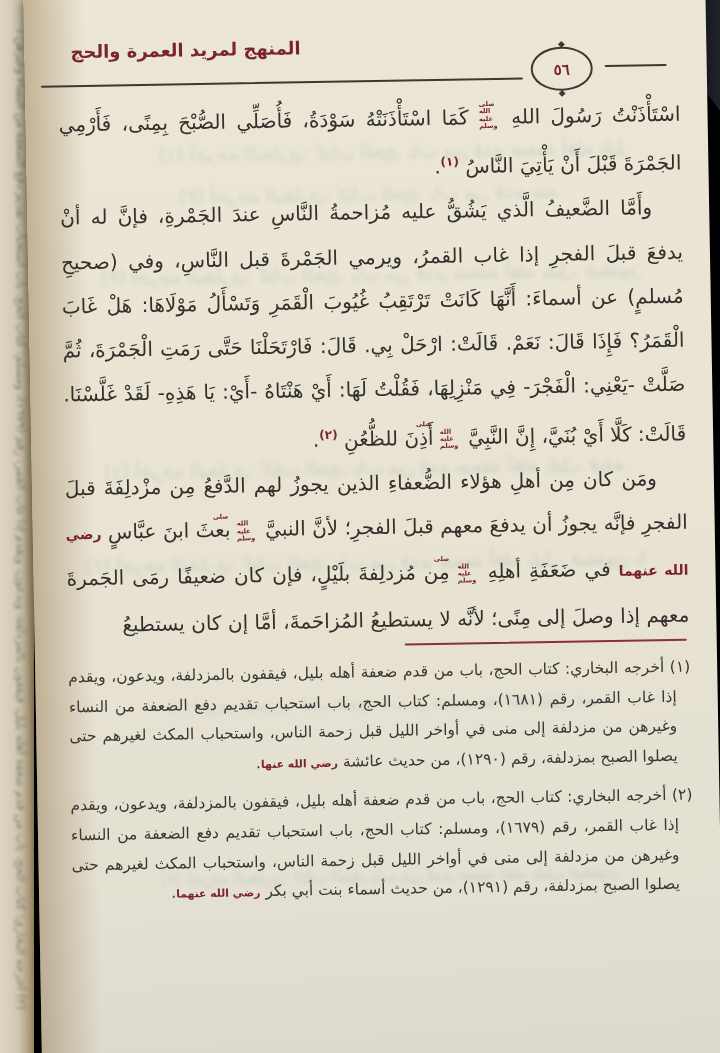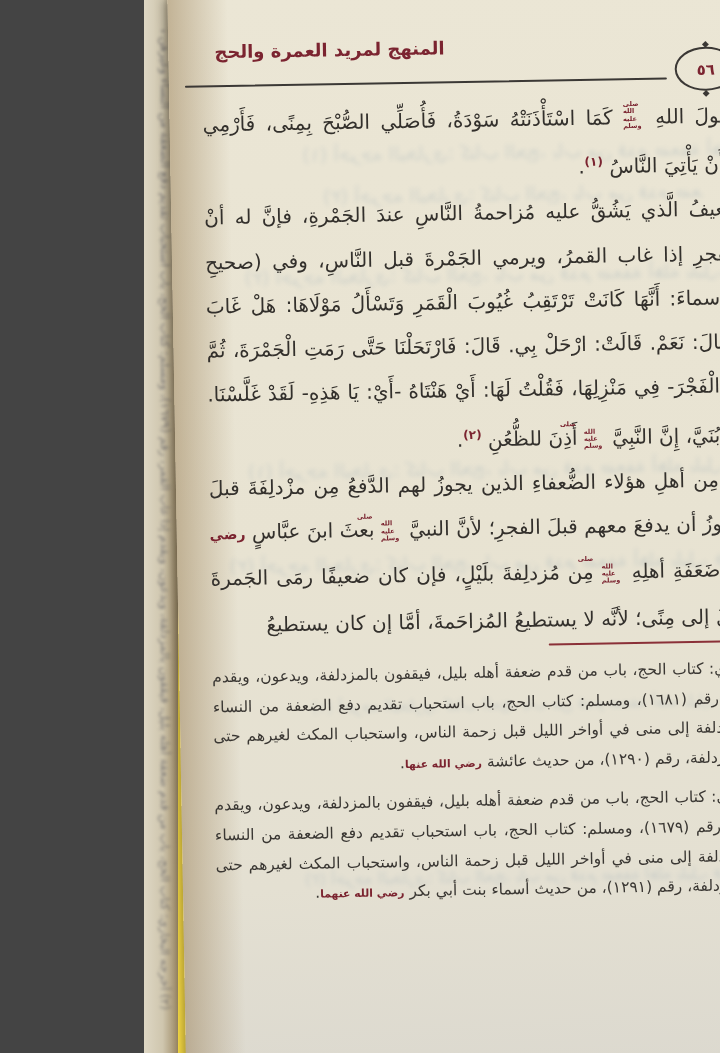--- a/index.html
+++ b/index.html
@@ -6,22 +6,22 @@
     --maroon:#7b2430;
     --ink:#33302c;
     --rule:#3b3835;
     --paper:#e9e4d3;
     --sep:#8a3038;
     --bleed:#3f6a92;
   }
   html,body{margin:0;padding:0;}
   body{font-family:"DejaVu Sans",sans-serif;background:#444;}
   .frame{
-    position:relative;width:576px;height:1053px;overflow:hidden;
-    background:#fde047;
+    position:relative;width:720px;height:1053px;overflow:hidden;
+    background:#000000;
   }
   .bg-dark-top{
     position:absolute;left:0;top:0;width:100%;height:6px;background:#24262d;
   }
   .bg-dark-wedge{
     position:absolute;inset:0;background:#20222a;
     clip-path:polygon(84% 0%,100% 0%,100% 10.5%,92% 3.5%);
   }
   .facing-page{
     position:absolute;left:0;top:0;width:34px;height:100%;
@@ -53,21 +53,21 @@
   }
   .header-rule{
     position:absolute;left:16px;top:86px;width:482px;height:2px;
     background:var(--rule);border-radius:2px;
   }
   .badge{
     position:absolute;left:506px;top:56px;width:58px;height:40px;
     border:2.3px solid var(--rule);border-radius:50%;
     display:flex;align-items:center;justify-content:center;
   }
-  .badge .num{color:var(--maroon);font-size:15px;font-weight:bold;line-height:1;padding-top:2px;}
+  .badge .num{color:var(--maroon);font-size:15px;font-weight:bold;line-height:1;padding-top:2px;font-family:Liberation Serif, serif;}
   .badge .orn{position:absolute;left:50%;transform:translateX(-50%);color:var(--rule);font-size:9px;line-height:1;}
   .badge .orn.top{top:-9px;}
   .badge .orn.bot{bottom:-9px;}
   .header-dash{
     position:absolute;top:75px;left:580px;width:62px;height:2px;background:var(--rule);border-radius:2px;
   }
   
   .main-text{
     position:absolute;top:103px;left:33px;right:27px;height:548px;overflow:hidden;
     direction:rtl;text-align:justify;color:var(--ink);

